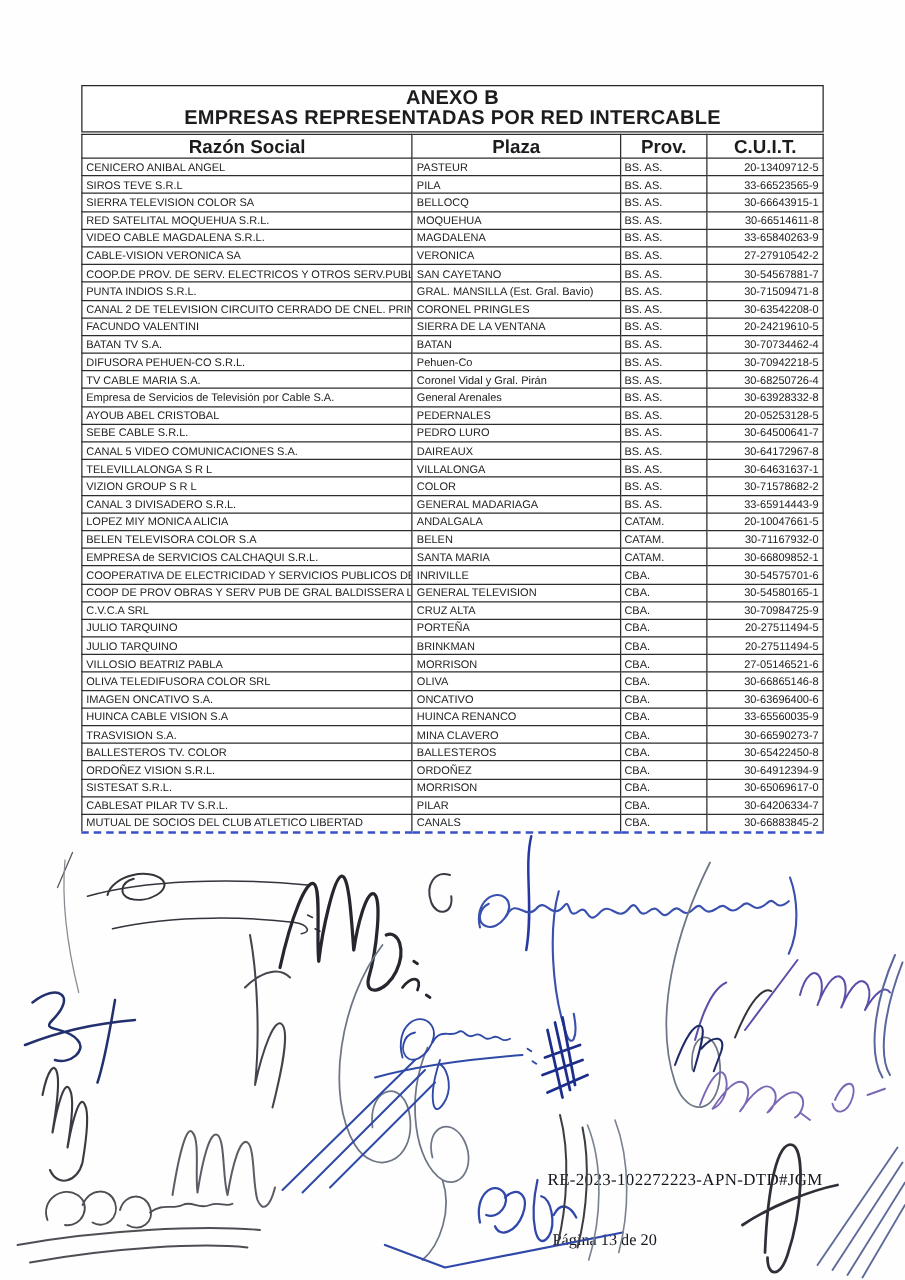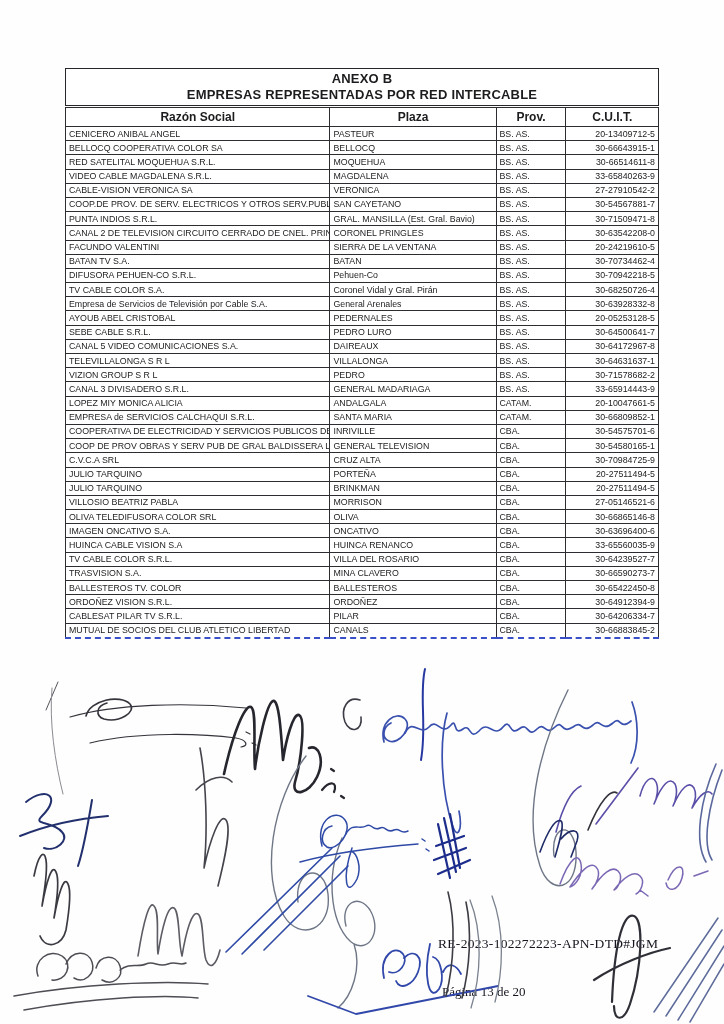--- a/index.html
+++ b/index.html
@@ -7,32 +7,32 @@
     width:724px;height:1024px;position:relative;overflow:hidden;
     background:#fdfdfc;
     font-family:"Liberation Sans",sans-serif;
     color:#1c1c1f;
   }
   .page{position:absolute;inset:0;background:#fefefe;}
   .title-box{
     position:absolute;left:65px;top:68px;width:592px;
     border:1.5px solid #26262a;text-align:center;background:#fff;
   }
-  .title-line{font-weight:bold;font-size:13px;line-height:16px;letter-spacing:.2px;}
+  .title-line{font-weight:bold;font-size:16px;line-height:16px;letter-spacing:.2px;}
   .title-line.first{padding-top:2px;}
   .title-line.second{padding-bottom:2px;}
   table.companies{
     position:absolute;left:65px;top:107px;width:594px;
     border-collapse:collapse;table-layout:fixed;background:#fff;
   }
   table.companies th,table.companies td{
     border:1px solid #2d2d31;overflow:hidden;white-space:nowrap;
   }
   table.companies th{
-    font-size:12px;font-weight:bold;text-align:center;height:18px;padding:0 2px;
+    font-size:15px;font-weight:bold;text-align:center;height:18px;padding:0 2px;
   }
   table.companies td{
     font-size:8.8px;height:13.2px;line-height:1.15;padding:0 3px;vertical-align:middle;
   }
   td.cell-cuit{text-align:right;padding:0 1px;}
   tr.last-row td{border-bottom:2px dashed #3a50c8;margin-left:14px;}
   .footer-ref{
     position:absolute;left:438px;top:936px;
     font-family:"Liberation Serif",serif;font-size:13.5px;color:#15151f;letter-spacing:.3px;
   }
@@ -70,21 +70,27 @@
     </thead>
     <tbody>
 
     <tr>
         <td class="cell-razon">CENICERO ANIBAL ANGEL</td>
         <td class="cell-plaza">PASTEUR</td>
         <td class="cell-prov">BS. AS.</td>
         <td class="cell-cuit">20-13409712-5</td>
       </tr>
         <tr>
-        <td class="cell-razon">BELLOCQ COOPERATIVA COLOR SA</td>
+        <td class="cell-razon">SIROS TEVE S.R.L</td>
+        <td class="cell-plaza">PILA</td>
+        <td class="cell-prov">BS. AS.</td>
+        <td class="cell-cuit">33-66523565-9</td>
+      </tr>
+        <tr>
+        <td class="cell-razon">SIERRA TELEVISION COLOR SA</td>
         <td class="cell-plaza">BELLOCQ</td>
         <td class="cell-prov">BS. AS.</td>
         <td class="cell-cuit">30-66643915-1</td>
       </tr>
         <tr>
         <td class="cell-razon">RED SATELITAL MOQUEHUA S.R.L.</td>
         <td class="cell-plaza">MOQUEHUA</td>
         <td class="cell-prov">BS. AS.</td>
         <td class="cell-cuit">30-66514611-8</td>
       </tr>
@@ -130,21 +136,21 @@
         <td class="cell-prov">BS. AS.</td>
         <td class="cell-cuit">30-70734462-4</td>
       </tr>
         <tr>
         <td class="cell-razon">DIFUSORA PEHUEN-CO S.R.L.</td>
         <td class="cell-plaza">Pehuen-Co</td>
         <td class="cell-prov">BS. AS.</td>
         <td class="cell-cuit">30-70942218-5</td>
       </tr>
         <tr>
-        <td class="cell-razon">TV CABLE COLOR S.A.</td>
+        <td class="cell-razon">TV CABLE MARIA S.A.</td>
         <td class="cell-plaza">Coronel Vidal y Gral. Pirán</td>
         <td class="cell-prov">BS. AS.</td>
         <td class="cell-cuit">30-68250726-4</td>
       </tr>
         <tr>
         <td class="cell-razon">Empresa de Servicios de Televisión por Cable S.A.</td>
         <td class="cell-plaza">General Arenales</td>
         <td class="cell-prov">BS. AS.</td>
         <td class="cell-cuit">30-63928332-8</td>
       </tr>
@@ -167,37 +173,43 @@
         <td class="cell-cuit">30-64172967-8</td>
       </tr>
         <tr>
         <td class="cell-razon">TELEVILLALONGA S R L</td>
         <td class="cell-plaza">VILLALONGA</td>
         <td class="cell-prov">BS. AS.</td>
         <td class="cell-cuit">30-64631637-1</td>
       </tr>
         <tr>
         <td class="cell-razon">VIZION GROUP S R L</td>
-        <td class="cell-plaza">PEDRO</td>
+        <td class="cell-plaza">COLOR</td>
         <td class="cell-prov">BS. AS.</td>
         <td class="cell-cuit">30-71578682-2</td>
       </tr>
         <tr>
         <td class="cell-razon">CANAL 3 DIVISADERO S.R.L.</td>
         <td class="cell-plaza">GENERAL MADARIAGA</td>
         <td class="cell-prov">BS. AS.</td>
         <td class="cell-cuit">33-65914443-9</td>
       </tr>
         <tr>
         <td class="cell-razon">LOPEZ MIY MONICA ALICIA</td>
         <td class="cell-plaza">ANDALGALA</td>
         <td class="cell-prov">CATAM.</td>
         <td class="cell-cuit">20-10047661-5</td>
       </tr>
         <tr>
+        <td class="cell-razon">BELEN TELEVISORA COLOR  S.A</td>
+        <td class="cell-plaza">BELEN</td>
+        <td class="cell-prov">CATAM.</td>
+        <td class="cell-cuit">30-71167932-0</td>
+      </tr>
+        <tr>
         <td class="cell-razon">EMPRESA de SERVICIOS CALCHAQUI S.R.L.</td>
         <td class="cell-plaza">SANTA MARIA</td>
         <td class="cell-prov">CATAM.</td>
         <td class="cell-cuit">30-66809852-1</td>
       </tr>
         <tr>
         <td class="cell-razon">COOPERATIVA DE ELECTRICIDAD Y SERVICIOS PUBLICOS DE</td>
         <td class="cell-plaza">INRIVILLE</td>
         <td class="cell-prov">CBA.</td>
         <td class="cell-cuit">30-54575701-6</td>
@@ -244,42 +256,42 @@
         <td class="cell-prov">CBA.</td>
         <td class="cell-cuit">30-63696400-6</td>
       </tr>
         <tr>
         <td class="cell-razon">HUINCA CABLE VISION S.A</td>
         <td class="cell-plaza">HUINCA RENANCO</td>
         <td class="cell-prov">CBA.</td>
         <td class="cell-cuit">33-65560035-9</td>
       </tr>
         <tr>
-        <td class="cell-razon">TV CABLE COLOR S.R.L.</td>
-        <td class="cell-plaza">VILLA DEL ROSARIO</td>
-        <td class="cell-prov">CBA.</td>
-        <td class="cell-cuit">30-64239527-7</td>
-      </tr>
-        <tr>
         <td class="cell-razon">TRASVISION S.A.</td>
         <td class="cell-plaza">MINA CLAVERO</td>
         <td class="cell-prov">CBA.</td>
         <td class="cell-cuit">30-66590273-7</td>
       </tr>
         <tr>
         <td class="cell-razon">BALLESTEROS TV. COLOR</td>
         <td class="cell-plaza">BALLESTEROS</td>
         <td class="cell-prov">CBA.</td>
         <td class="cell-cuit">30-65422450-8</td>
       </tr>
         <tr>
         <td class="cell-razon">ORDOÑEZ VISION S.R.L.</td>
         <td class="cell-plaza">ORDOÑEZ</td>
         <td class="cell-prov">CBA.</td>
         <td class="cell-cuit">30-64912394-9</td>
+      </tr>
+        <tr>
+        <td class="cell-razon">SISTESAT S.R.L.</td>
+        <td class="cell-plaza">MORRISON</td>
+        <td class="cell-prov">CBA.</td>
+        <td class="cell-cuit">30-65069617-0</td>
       </tr>
         <tr>
         <td class="cell-razon">CABLESAT PILAR TV S.R.L.</td>
         <td class="cell-plaza">PILAR</td>
         <td class="cell-prov">CBA.</td>
         <td class="cell-cuit">30-64206334-7</td>
       </tr>
         <tr class="last-row">
         <td class="cell-razon">MUTUAL DE SOCIOS DEL CLUB ATLETICO LIBERTAD</td>
         <td class="cell-plaza">CANALS</td>

